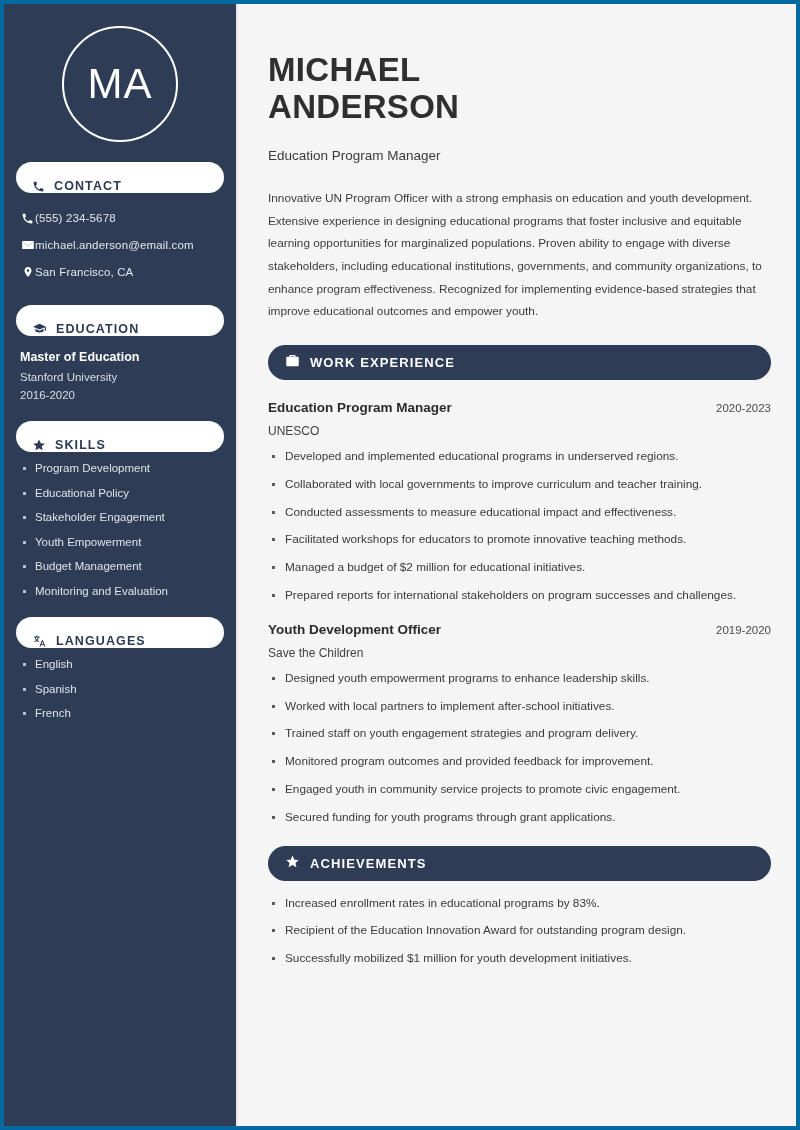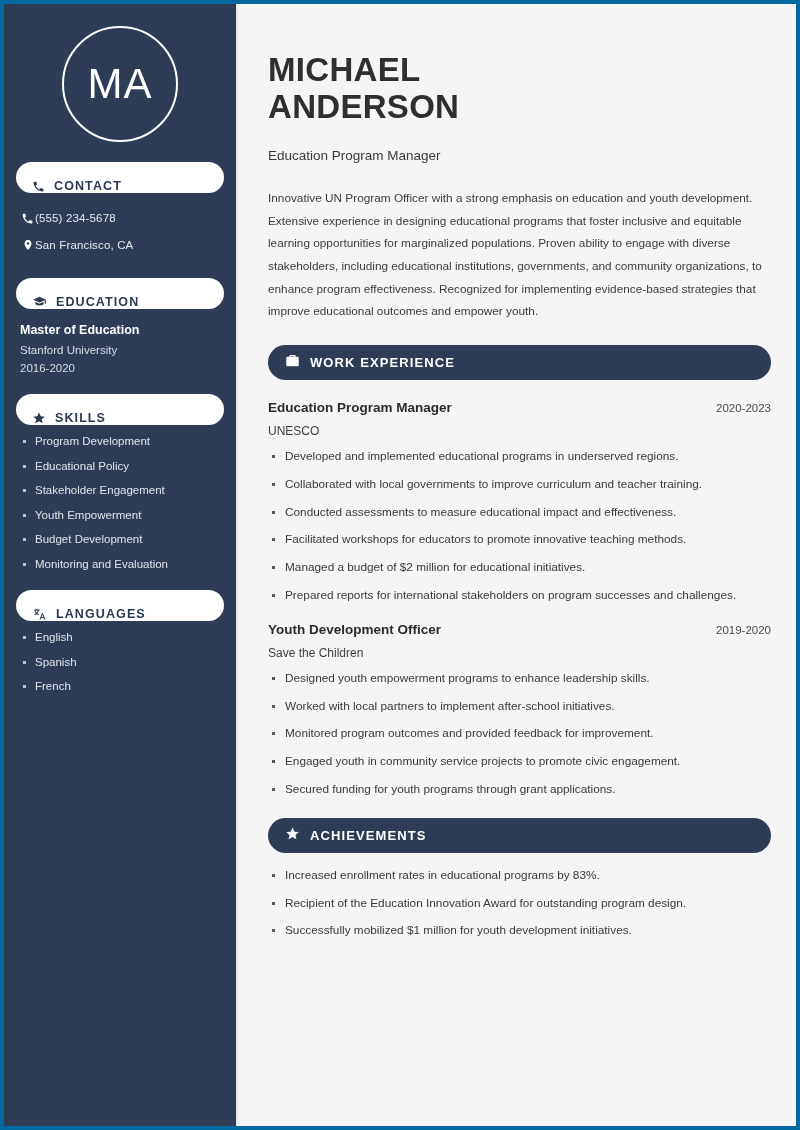--- a/index.html
+++ b/index.html
@@ -252,20 +252,28 @@
       <div class="contact-row">
         <span class="contact-ico">
           <svg width="13" height="13" viewBox="0 0 24 24" fill="#ffffff">
             <path d="M6.6 10.8c1.4 2.8 3.8 5.2 6.6 6.6l2.2-2.2c.3-.3.7-.4 1-.2 1.2.4 2.4.6 3.6.6.6 0 1 .4 1 1V20c0 .6-.4 1-1 1C10.6 21 3 13.4 3 4c0-.6.4-1 1-1h3.4c.6 0 1 .4 1 1 0 1.3.2 2.5.6 3.6.1.3 0 .7-.2 1l-2.2 2.2z"></path>
           </svg>
         </span>
         <span class="contact-text">(555) 234-5678</span>
       </div>
       <div class="contact-row">
         <span class="contact-ico">
+          <svg width="14" height="14" viewBox="0 0 24 24" fill="#ffffff">
+            <path d="M3 5h18c.6 0 1 .4 1 1v12c0 .6-.4 1-1 1H3c-.6 0-1-.4-1-1V6c0-.6.4-1 1-1zm9 8L4.2 7.2 4 7v.6l8 5.8 8-5.8V7l-.2.2L12 13z"></path>
+          </svg>
+        </span>
+        <span class="contact-text">michael.anderson@email.com</span>
+      </div>
+      <div class="contact-row">
+        <span class="contact-ico">
           <svg width="12" height="14" viewBox="0 0 24 24" fill="#ffffff">
             <path d="M12 2C8.1 2 5 5.1 5 9c0 5.2 7 13 7 13s7-7.8 7-13c0-3.9-3.1-7-7-7zm0 9.5A2.5 2.5 0 1 1 12 6.5a2.5 2.5 0 0 1 0 5z"></path>
           </svg>
         </span>
         <span class="contact-text">San Francisco, CA</span>
       </div>
     </div>
 
     <div class="pill">
       <span>
@@ -290,21 +298,21 @@
         </svg>
       </span>
       <span class="pill-label">SKILLS</span>
     </div>
 
     <ul class="side-list">
       <li>Program Development</li>
       <li>Educational Policy</li>
       <li>Stakeholder Engagement</li>
       <li>Youth Empowerment</li>
-      <li>Budget Development</li>
+      <li>Budget Management</li>
       <li>Monitoring and Evaluation</li>
     </ul>
 
     <div class="pill">
       <span>
         <svg width="15" height="14" viewBox="0 0 24 24" fill="#2b3a52">
           <path d="M2.5 4.2h4.1V2.6h1.7v1.6h4.1v1.6h-1.6c-.4 1.9-1.2 3.5-2.3 4.8.9.7 1.9 1.3 3 1.7l-.7 1.6c-1.3-.5-2.5-1.2-3.5-2.1-1 .9-2.2 1.6-3.5 2.1l-.7-1.6c1.1-.4 2.1-1 3-1.7C5 9.3 4.2 7.7 3.8 5.8H2.5V4.2zm3 1.6c.3 1.4.9 2.6 1.7 3.6.8-1 1.4-2.2 1.7-3.6H5.5z"></path>
           <path d="M16 10.5h1.9l4 11h-1.9l-.9-2.6h-4.3l-.9 2.6h-1.9l4-11zm.95 2.5-1.5 4.3h3l-1.5-4.3z"></path>
         </svg>
       </span>
@@ -357,20 +365,21 @@
 
     <div class="job">
       <div class="job-row">
         <span class="job-role">Youth Development Officer</span>
         <span class="job-dates">2019-2020</span>
       </div>
       <div class="job-org">Save the Children</div>
       <ul class="main-list">
         <li>Designed youth empowerment programs to enhance leadership skills.</li>
         <li>Worked with local partners to implement after-school initiatives.</li>
+        <li>Trained staff on youth engagement strategies and program delivery.</li>
         <li>Monitored program outcomes and provided feedback for improvement.</li>
         <li>Engaged youth in community service projects to promote civic engagement.</li>
         <li>Secured funding for youth programs through grant applications.</li>
       </ul>
     </div>
 
     <div class="sec-header">
       <span>
         <svg width="15" height="15" viewBox="0 0 24 24" fill="#ffffff">
           <path d="M12 2.5 15 9l7 .7-5.3 4.6 1.6 6.9L12 17.6 5.7 21.2l1.6-6.9L2 9.7 9 9l3-6.5z"></path>

